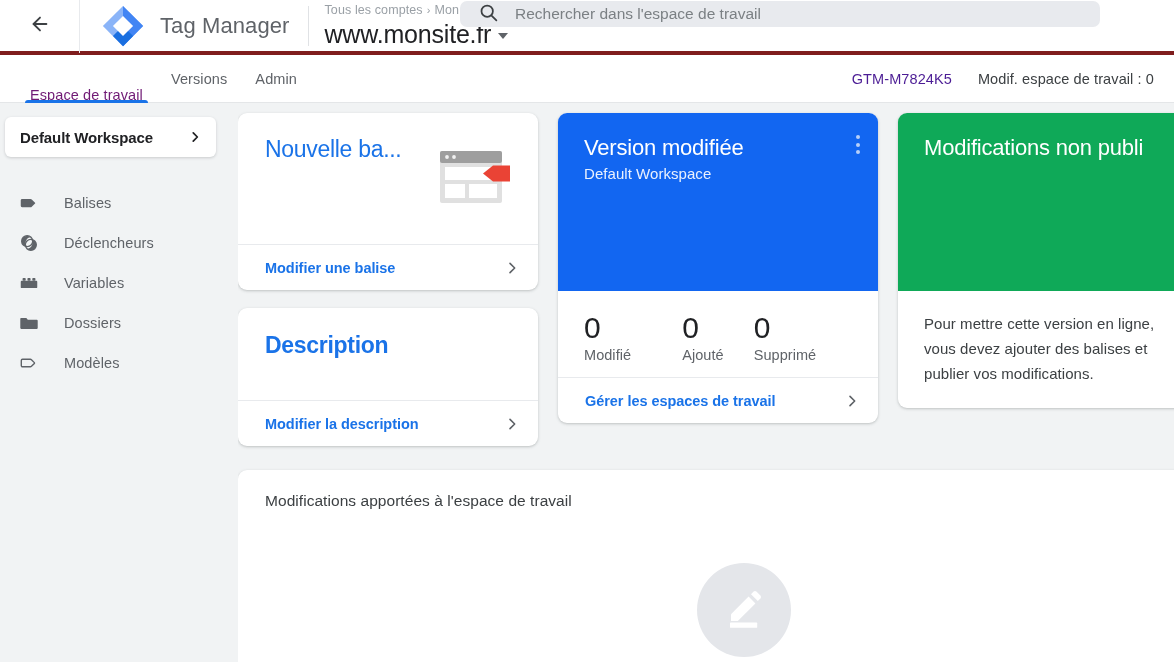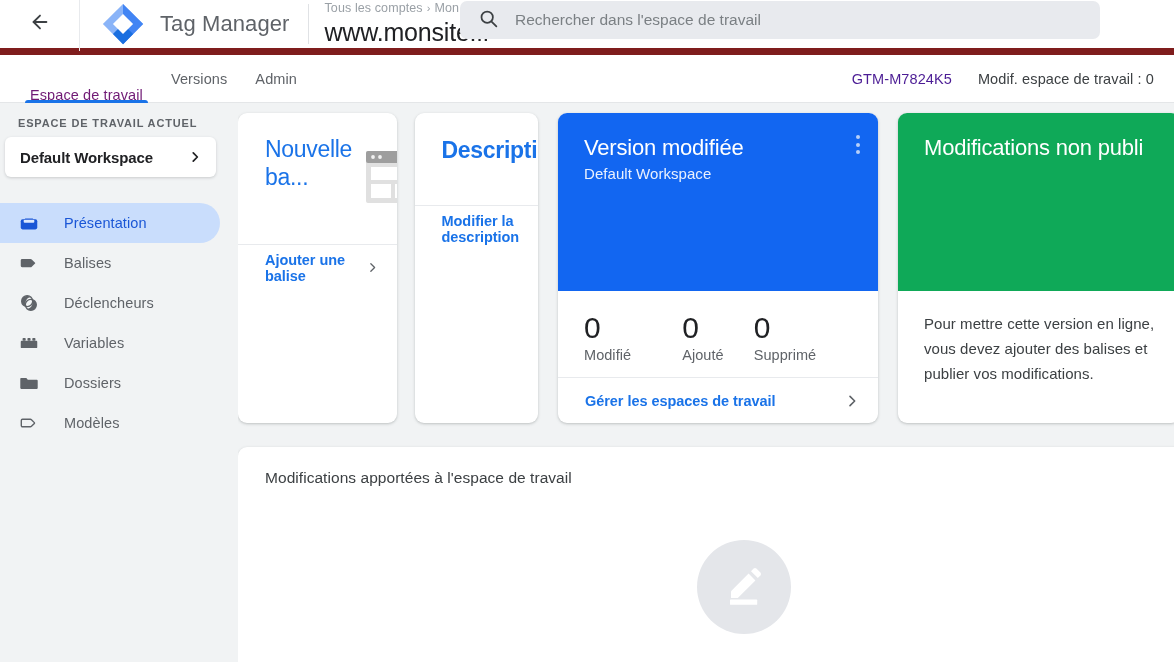--- a/index.html
+++ b/index.html
@@ -10,21 +10,21 @@
     background: #f1f3f4;
     font-family: "Liberation Sans", sans-serif;
     -webkit-font-smoothing: antialiased;
   }
 
   
   .topbar {
     height: 55px; width: 1174px;
     background: #fff;
     display: flex; align-items: center;
-    border-bottom: 7px solid #7f1d1d;
+    border-bottom: 4px solid #7f1d1d;
     position: relative;
   }
   .back-btn {
     width: 80px; height: 54px;
     display: flex; align-items: center; justify-content: center;
     border-right: 1px solid #e8eaed;
     cursor: pointer;
   }
   .back-btn svg { width: 22px; height: 22px; }
   .brand {
@@ -60,21 +60,21 @@
   .caret-down {
     width: 0; height: 0;
     border-left: 5.5px solid transparent;
     border-right: 5.5px solid transparent;
     border-top: 6px solid #5f6368;
     position: relative; top: -4px;
     cursor: pointer;
   }
   .searchwrap {
     position: absolute; left: 460px; top: 1px;
-    width: 640px; height: 38px;
+    width: 640px; height: 26px;
     background: #e8eaee; border-radius: 7px;
     display: flex; align-items: center; padding: 0 18px; gap: 16px;
     cursor: text;
   }
   .searchwrap svg { width: 21px; height: 21px; flex: none; }
   .search-input {
     border: none; outline: none; background: transparent;
     font-family: "Liberation Sans", sans-serif;
     font-size: 15.5px; color: #3c4043; width: 100%;
   }
@@ -146,21 +146,21 @@
   .navitem.active .nlabel { color: #1a56d6; }
   .navlist .navitem:nth-child(n+2) { margin-top: 0; }
 
   
   .main {
     flex: 1; padding: 10px 0 0 0; overflow: hidden; position: relative;
   }
   .cards-row {
     display: flex; gap: 20px; padding-left: 0;
   }
-  .col { display: flex; flex-direction: row; gap: 18px; }
+  .col { display: flex; flex-direction: column; gap: 18px; }
   .col-1 { width: 300px; flex: none; }
   .col-2 { width: 320px; flex: none; }
   .col-3 { width: 320px; flex: none; }
 
   .card {
     background: #fff; border-radius: 9px;
     box-shadow: 0 1px 2px rgba(60,64,67,.18), 0 1px 3px 1px rgba(60,64,67,.07);
     overflow: hidden;
   }
 
@@ -317,43 +317,32 @@
   </div>
   <div class="tab-right">
     <span class="gtm-id">GTM-M7824K5</span>
     <span class="ws-changes">Modif. espace de travail : 0</span>
   </div>
 </div>
 
 <div class="body">
 
   <div class="sidebar">
-    <div class="ws-label">ESPACE DE TRAVAIL ACTUEL</div>
 
     <div class="ws-select">
       <span class="ws-select-name">Default Workspace</span>
       <span class="chev">
         <svg viewBox="0 0 24 24" fill="none" stroke="#202124" stroke-width="3" stroke-linecap="round" stroke-linejoin="round">
           <path d="M9 5l7 7-7 7"></path>
         </svg>
       </span>
     </div>
 
     <div class="navlist">
 
-      <div class="navitem active">
-        <span class="nicon">
-          <svg viewBox="0 0 24 24">
-            <path d="M3 10a2 2 0 0 1 2-2h14a2 2 0 0 1 2 2v7a2 2 0 0 1-2 2H5a2 2 0 0 1-2-2z" fill="#1a56d6"></path>
-            <path d="M7 8.5c0-.8.7-1.5 1.5-1.5h7c.8 0 1.5.7 1.5 1.5V10H7z" fill="#1a56d6"></path>
-            <rect x="6.2" y="8.4" width="11.6" height="3.2" rx="1.1" fill="#dce8fd"></rect>
-          </svg>
-        </span>
-        <span class="nlabel">Présentation</span>
-      </div>
 
       <div class="navitem">
         <span class="nicon">
           <svg viewBox="0 0 24 24">
             <path d="M3 9a1.5 1.5 0 0 1 1.5-1.5h9.2c.5 0 1 .2 1.3.6l3.6 3.5a.6.6 0 0 1 0 .9l-3.6 3.5c-.35.4-.8.6-1.3.6H4.5A1.5 1.5 0 0 1 3 15z" fill="#5f6368"></path>
           </svg>
         </span>
         <span class="nlabel">Balises</span>
       </div>
 
@@ -420,21 +409,21 @@
                 <circle cx="13" cy="10" r="1.9" fill="#f1f1f1"></circle>
                 <circle cx="20" cy="10" r="1.9" fill="#f1f1f1"></circle>
                 <rect x="11" y="20" width="52" height="13" fill="#ffffff"></rect>
                 <rect x="11" y="37" width="20" height="14" fill="#ffffff"></rect>
                 <rect x="35" y="37" width="28" height="14" fill="#ffffff"></rect>
                 <path d="M49 26.5 L59 18.5 h17 v16 h-17 z" fill="#ea4335"></path>
               </svg>
             </div>
           </div>
           <div class="card-footer">
-            <span class="fl">Ajouter une balise</span>
+            <span class="fl">Modifier une balise</span>
             <span class="fc">
               <svg viewBox="0 0 24 24" fill="none" stroke="#5f6368" stroke-width="2.4" stroke-linecap="round" stroke-linejoin="round">
                 <path d="M9 5l7 7-7 7"></path>
               </svg>
             </span>
           </div>
         </div>
 
         <div class="card">
           <div class="desc-body">

